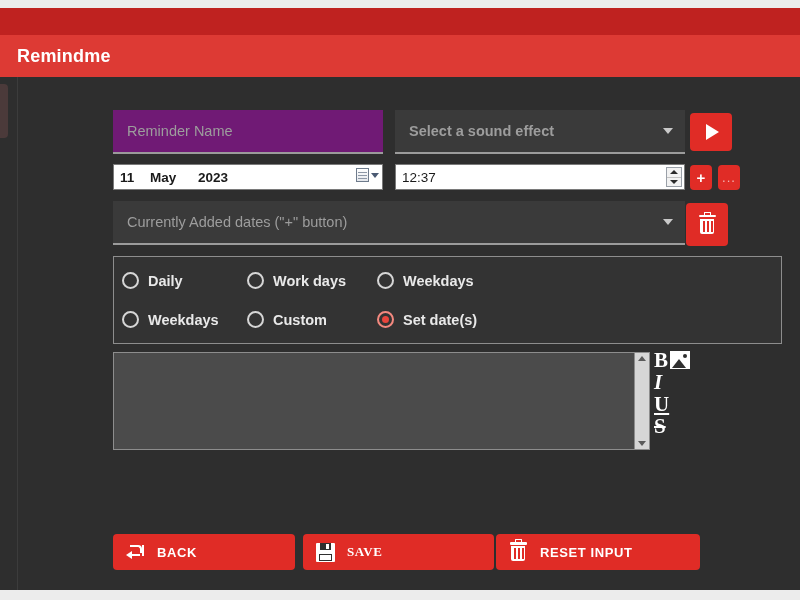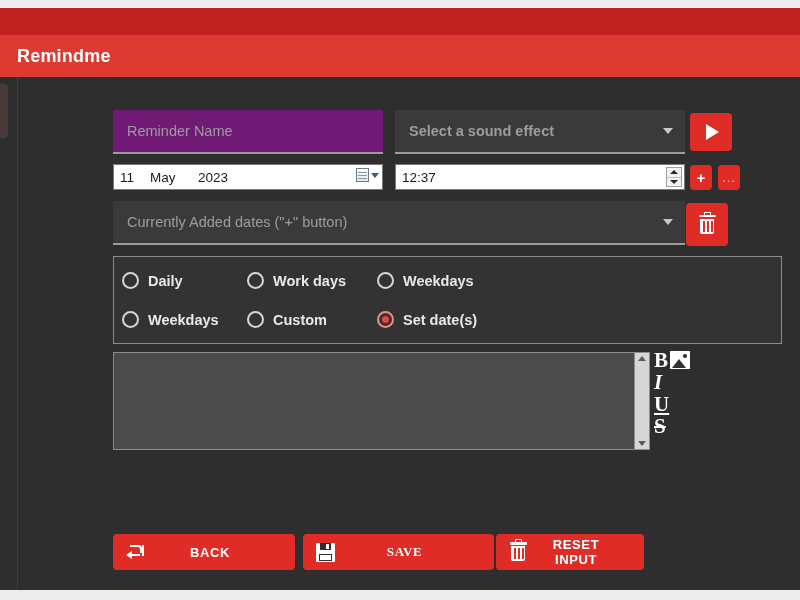--- a/index.html
+++ b/index.html
@@ -140,20 +140,21 @@
     font-size: 13.5px;
     position: relative;
   }
   .datefield-text {
     display: flex;
     align-items: flex-end;
     padding-left: 6px;
     white-space: pre;
     font-size: 13.5px;
     color: #1a1a1a;
+    font-weight: bold;
   }
   .dpart { display:inline-block; }
   .dpart.d { width: 30px; }
   .dpart.m { width: 48px; }
   .dpart.y { width: 46px; }
 
   .cal-widget {
     position: absolute;
     right: 3px;
     top: 50%;
@@ -418,21 +419,21 @@
   }
   .footer-btn .fb-ico {
     width: 44px;
     display: flex;
     align-items: center;
     justify-content: center;
     flex: 0 0 auto;
   }
   .footer-btn .fb-label {
     flex: 1;
-    text-align: center;
+    text-align: left;
     padding-right: 32px;
   }
 
   
   .back-ico { width: 18px; height: 16px; position: relative; }
   .back-ico .bar {
     position: absolute; top: 1px; left: 4px;
     width: 12px; height: 8px;
     border: 2px solid #fff;
     border-left: none; border-bottom: none;
@@ -614,21 +615,21 @@
     <button class="footer-btn" style="left:285px; top:457px; width:191px;font-family:Liberation Serif, serif;">
       <span class="fb-ico">
         <span class="floppy-ico">
             <span class="shutter"></span>
             <span class="label"></span>
           </span>
       </span>
       <span class="fb-label">SAVE</span>
     </button>
 
-    <button class="footer-btn" style="left:478px; top:457px; width:148px;">
+    <button class="footer-btn" style="left:478px; top:457px; width:204px;">
       <span class="fb-ico">
         <span class="trash-ico">
             <span class="handle"></span>
             <span class="lid"></span>
             <span class="can"></span>
           </span>
       </span>
       <span class="fb-label">RESET INPUT</span>
     </button>
 

